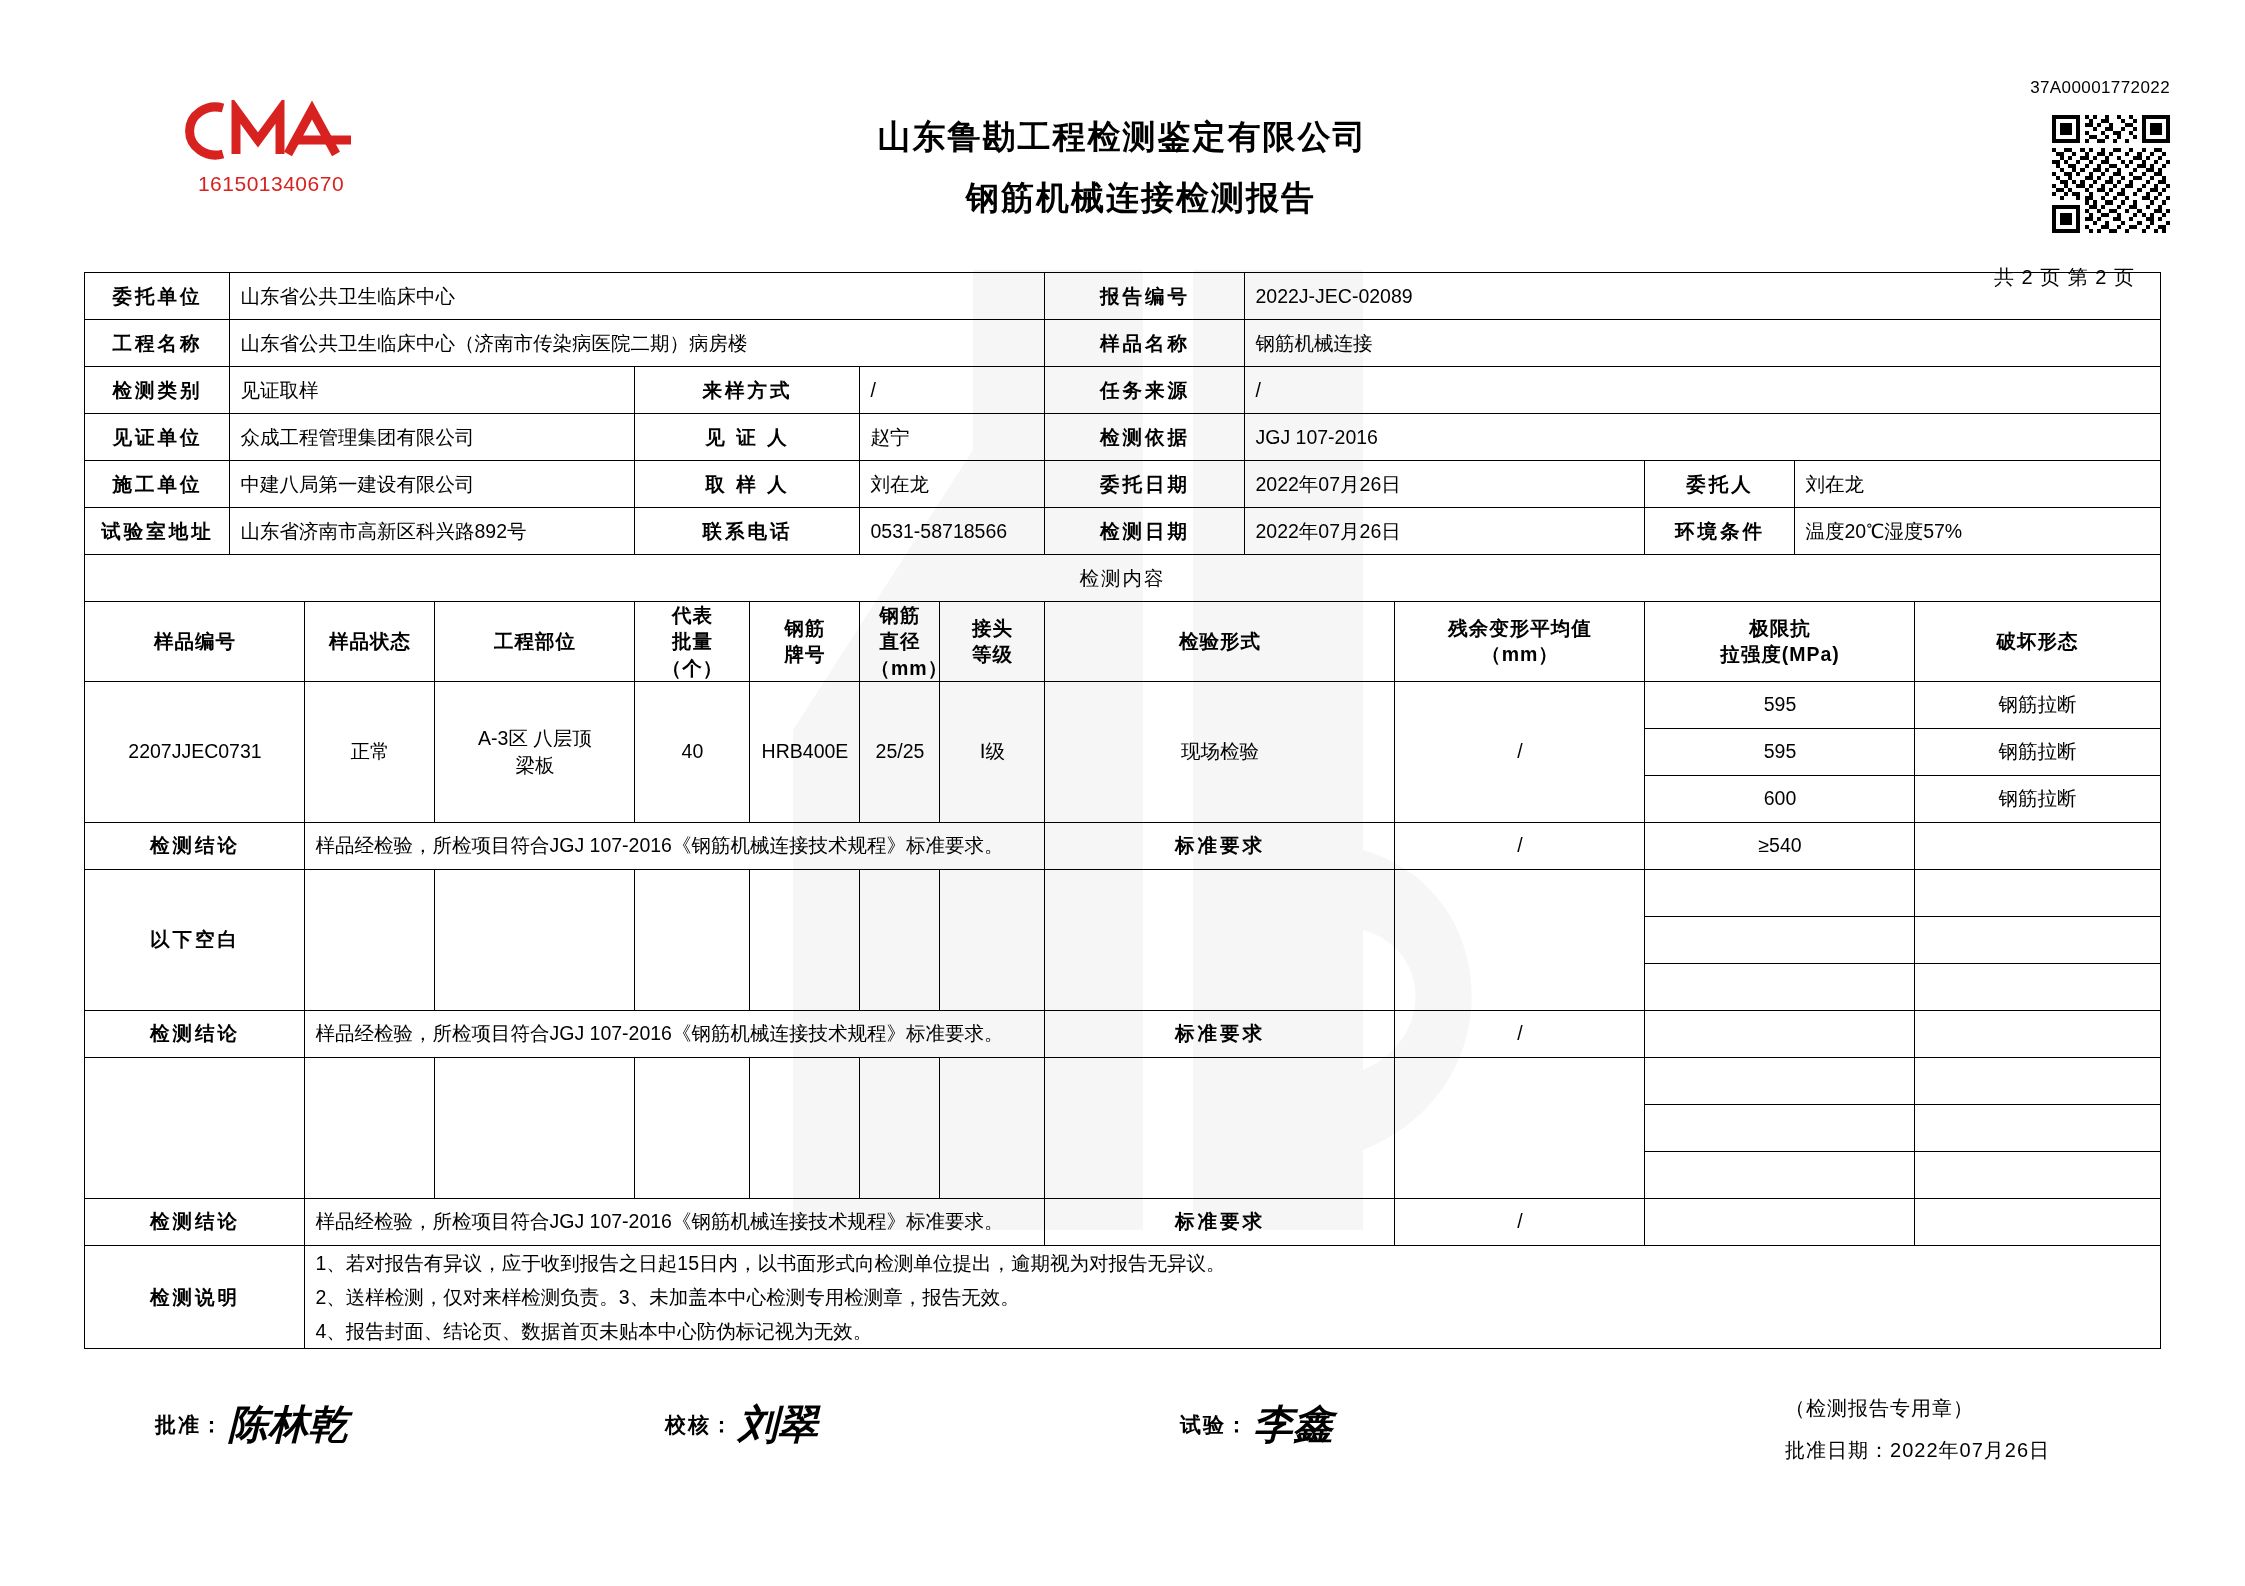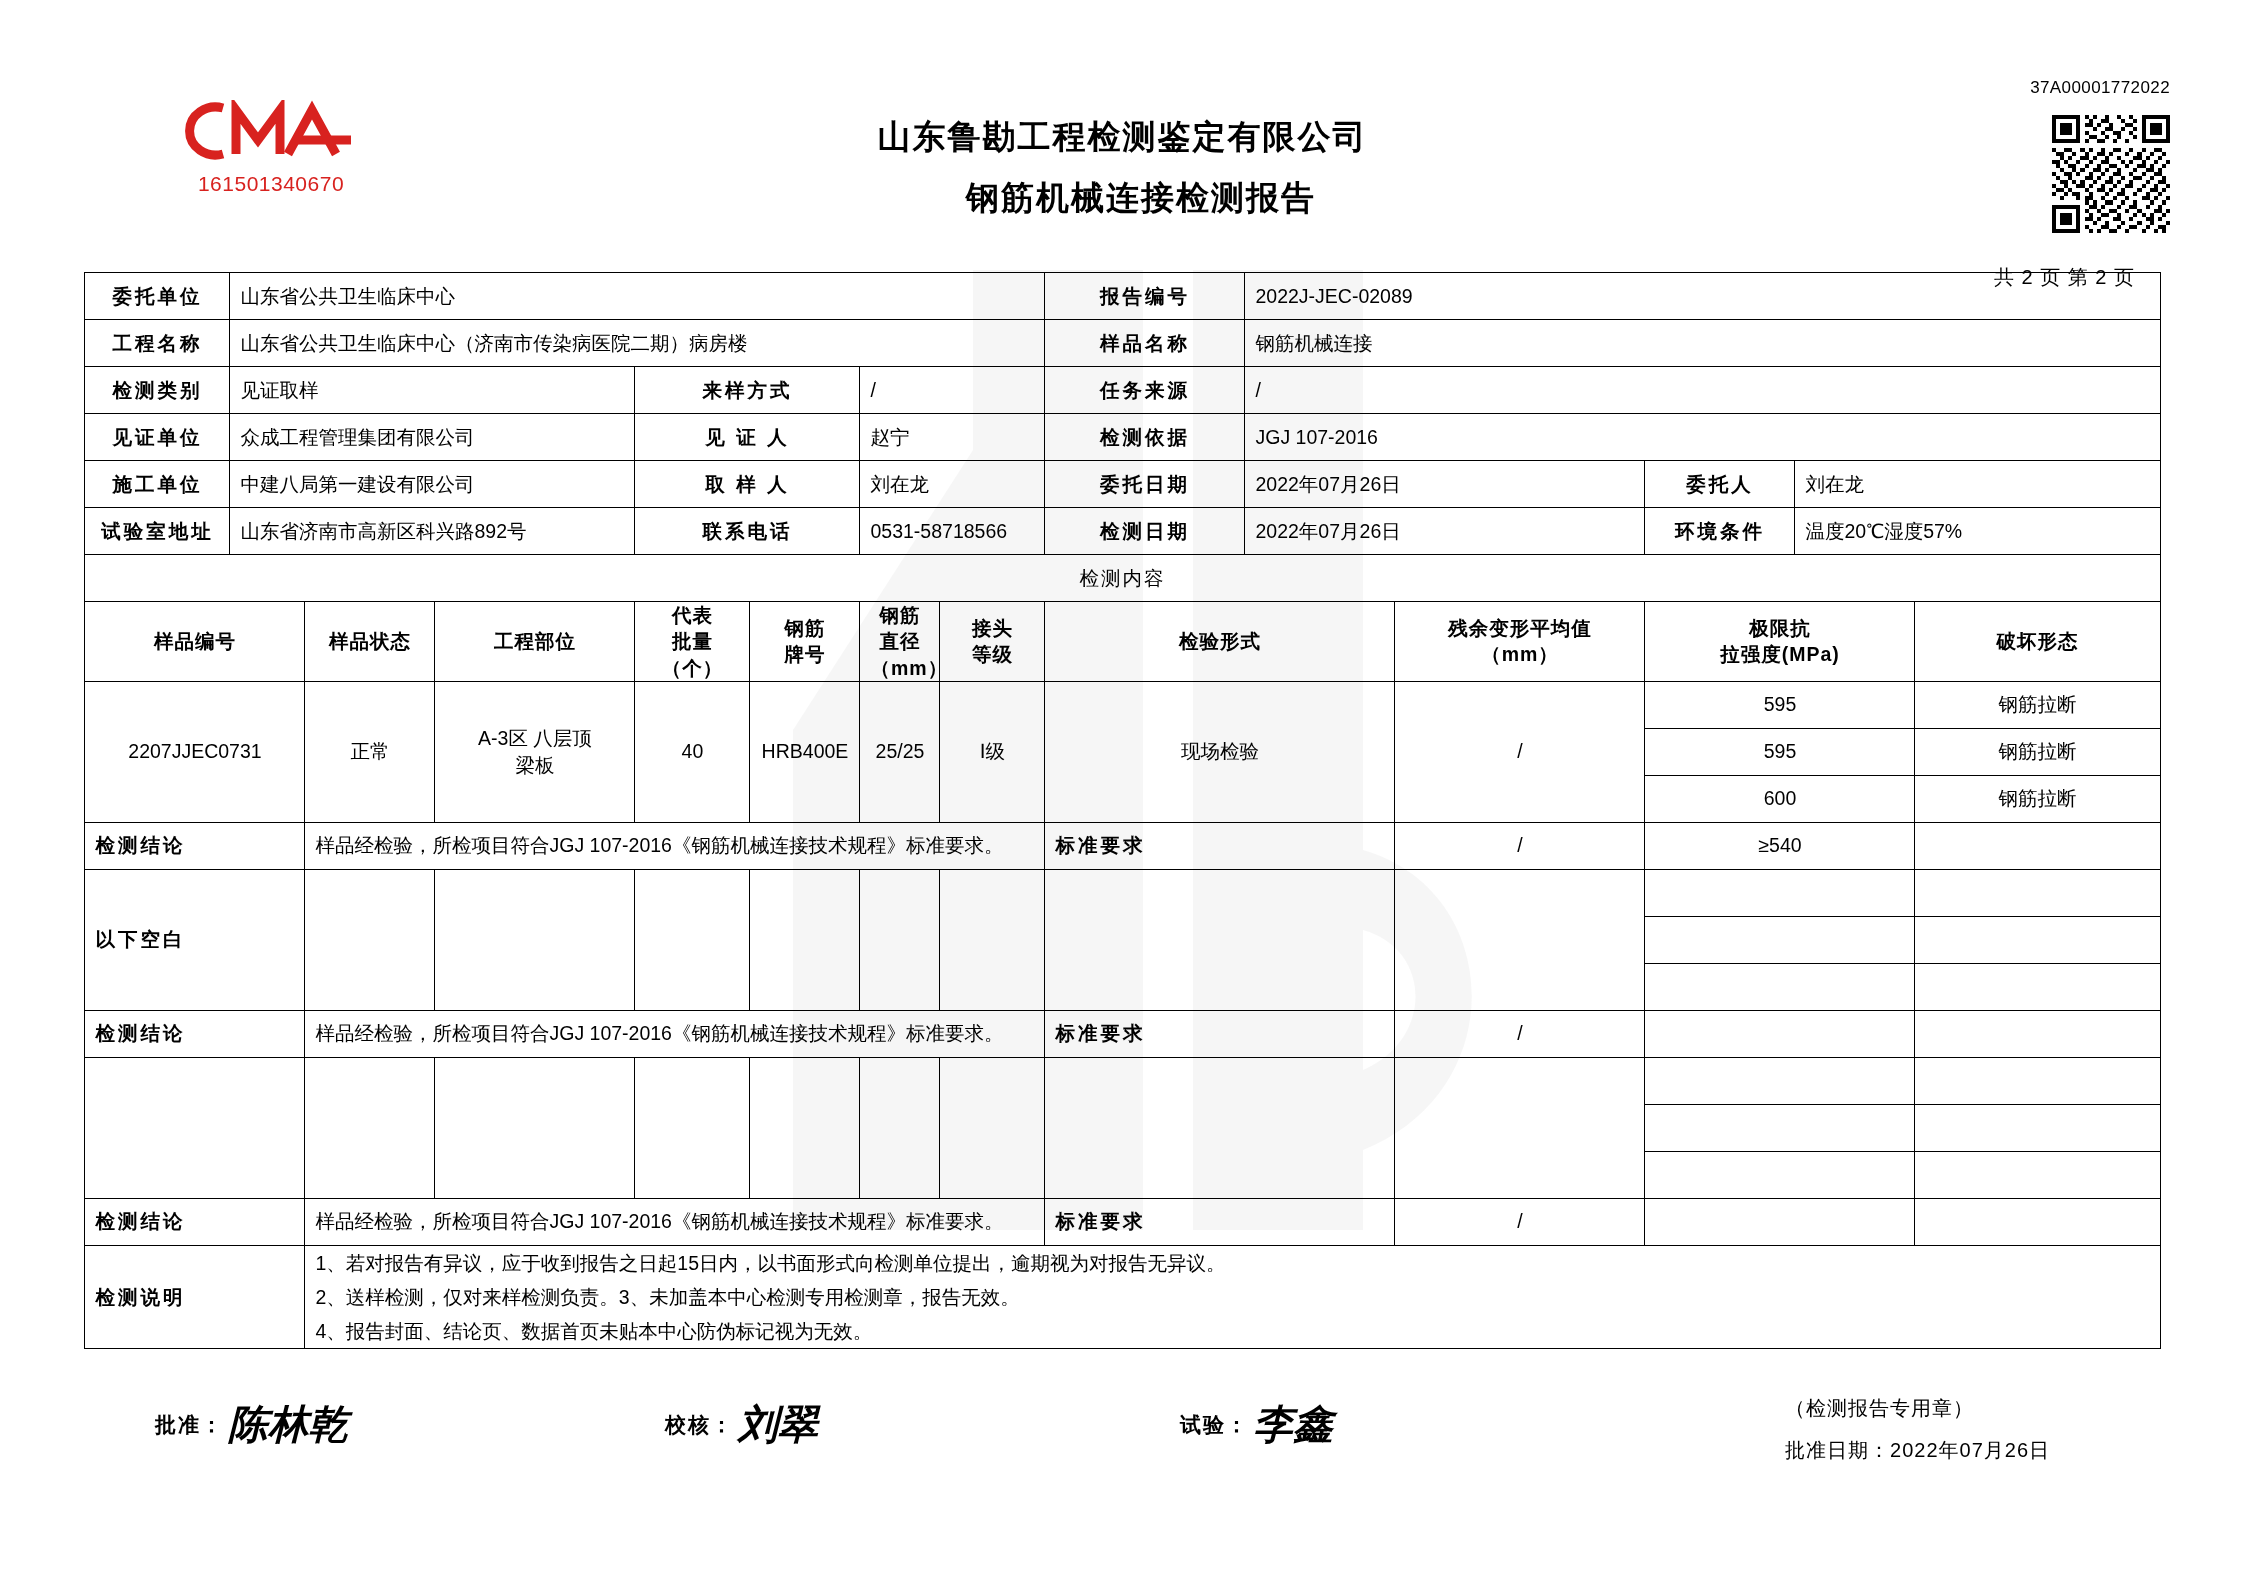--- a/index.html
+++ b/index.html
@@ -136,20 +136,21 @@
     height: 84px;
     line-height: 1.35;
     letter-spacing: 1px;
   }
   .data-cell {
     text-align: center;
     height: 32px;
   }
   .blank-row td { height: 30px; }
   .conc-label {
+    text-align: center;
     font-weight: bold;
     letter-spacing: 3px;
   }
   .note-cell {
     text-align: left;
     padding: 10px 14px;
     line-height: 1.75;
     height: 108px;
     vertical-align: middle;
   }

